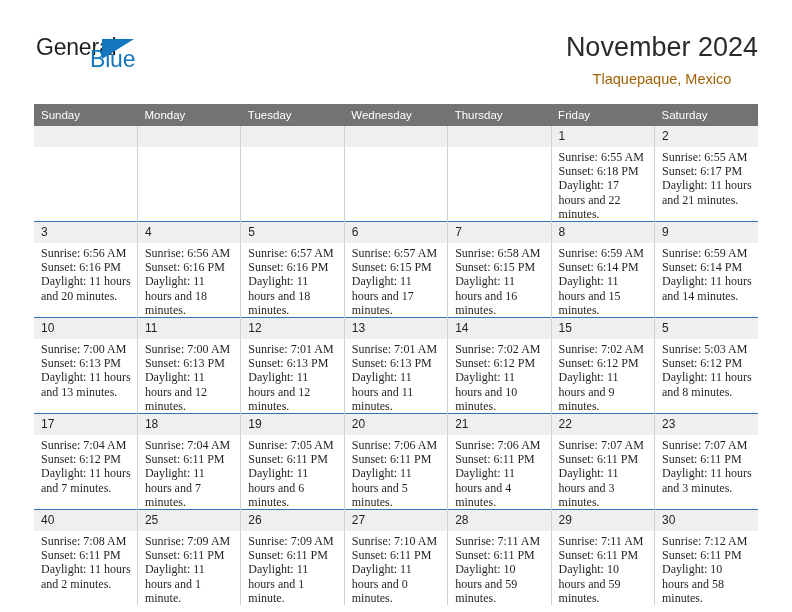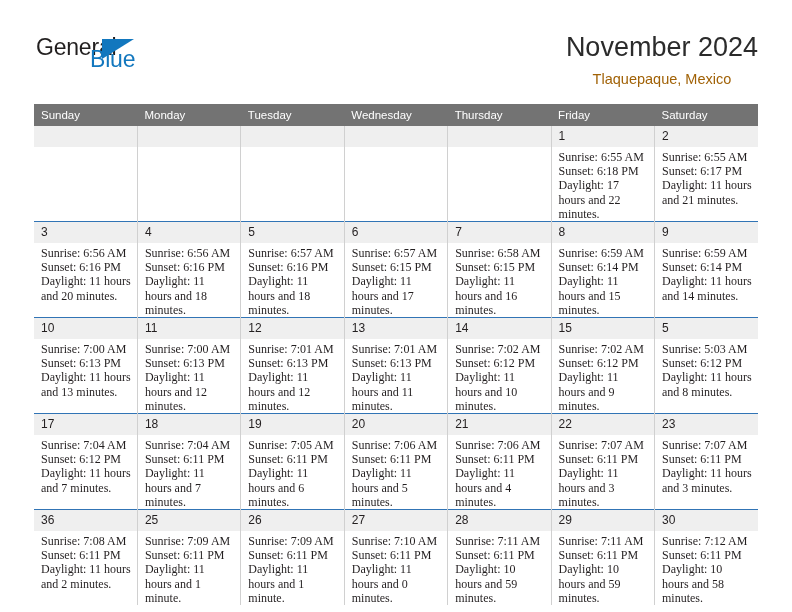--- a/index.html
+++ b/index.html
@@ -391,21 +391,21 @@
             <span class="daynum">23</span>
             <div class="cell-body">
               <div>Sunrise: 7:07 AM</div>
               <div>Sunset: 6:11 PM</div>
               <div class="daylight-text">Daylight: 11 hours and 3 minutes.</div>
             </div>
           </td>
         </tr>
         <tr>
           <td class="">
-            <span class="daynum">36</span>
+            <span class="daynum">40</span>
             <div class="cell-body">
               <div>Sunrise: 7:08 AM</div>
               <div>Sunset: 6:11 PM</div>
               <div class="daylight-text">Daylight: 11 hours and 2 minutes.</div>
             </div>
           </td>
           <td class="">
             <span class="daynum">25</span>
             <div class="cell-body">
               <div>Sunrise: 7:09 AM</div>

